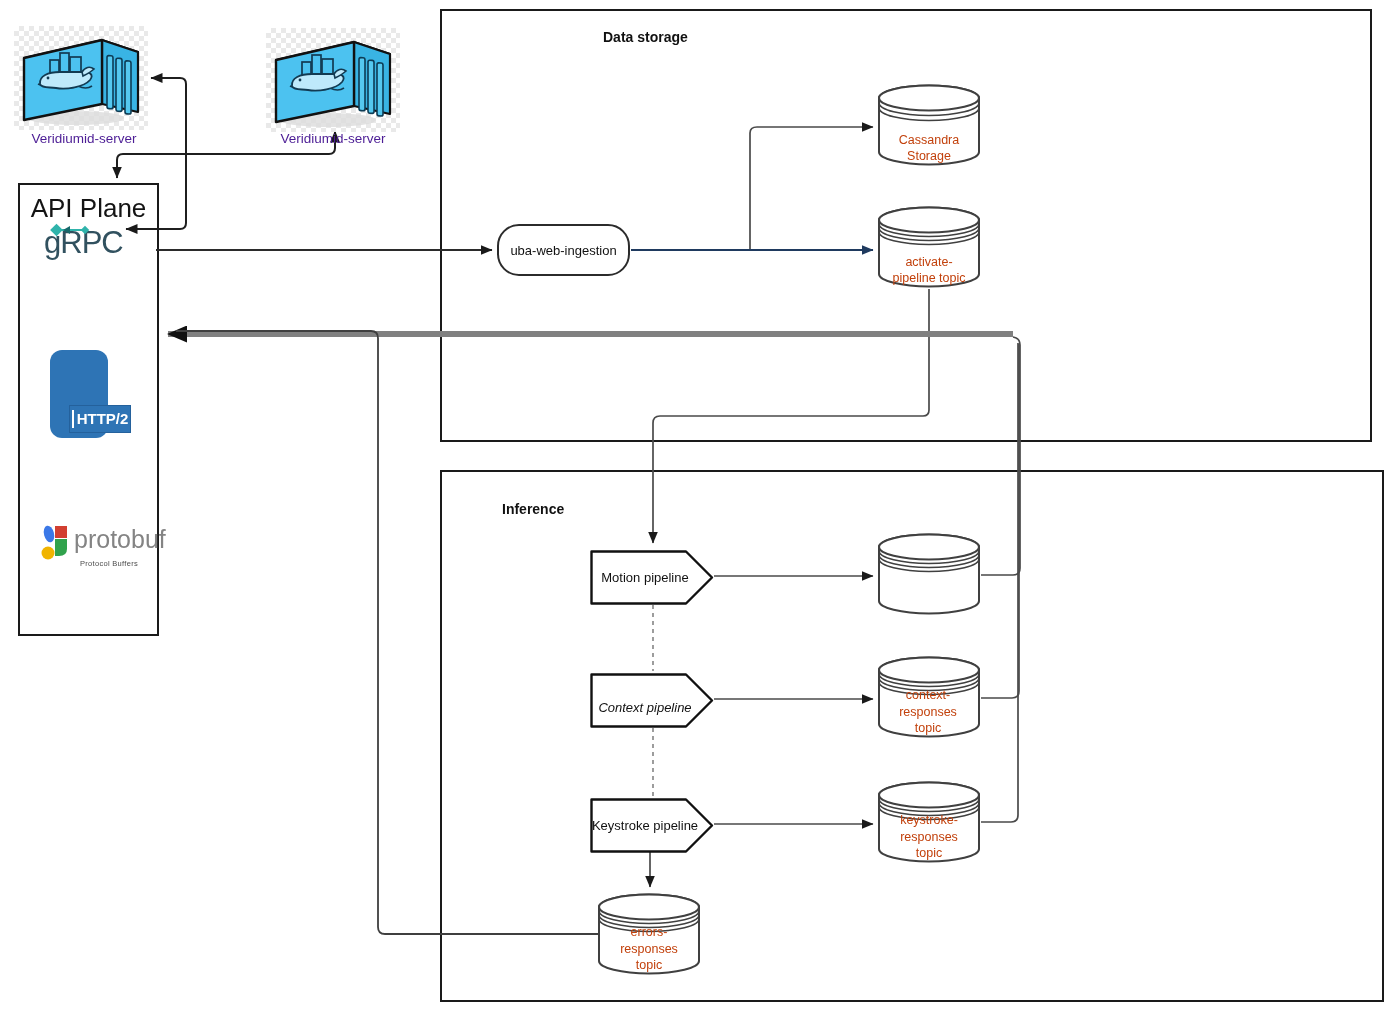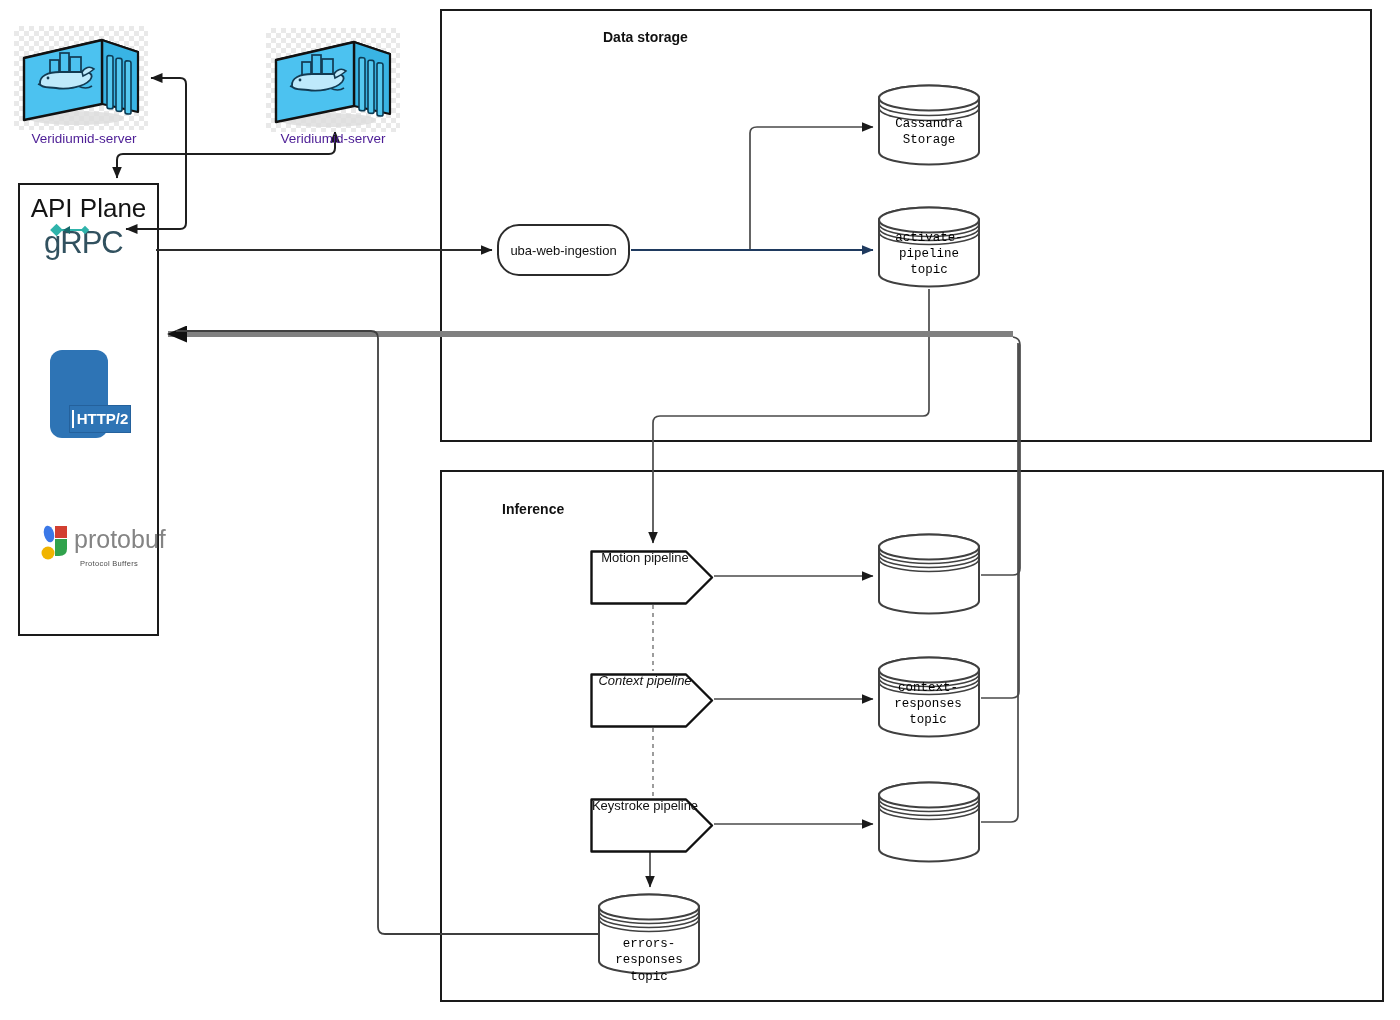--- a/index.html
+++ b/index.html
@@ -10,32 +10,32 @@
   
   .group-box{position:absolute;border:2px solid #1a1a1a;background:#ffffff;z-index:0;}
   .group-label{position:absolute;font-size:14px;font-weight:bold;color:#111;z-index:3;}
   
   #wires{position:absolute;left:0;top:0;z-index:1;}
   
   .node{position:absolute;z-index:2;}
   .node svg{position:absolute;left:0;top:0;}
   .cyl-label{
     position:absolute;left:0;right:0;top:16px;bottom:2px;
-    display:flex;align-items:center;justify-content:center;text-align:center;
-    font-size:12.5px;line-height:1.3;color:#000000;z-index:3;font-family:Liberation Mono, monospace;
+    display:flex;align-items:flex-end;justify-content:center;text-align:center;
+    font-size:12.5px;line-height:1.3;color:#c2410c;z-index:3;
   }
   .cyl-label>span{display:inline-block;}
   .rect-node{
     position:absolute;border:2px solid #2b2b2b;background:#fff;
     display:flex;align-items:center;justify-content:center;
     font-size:13px;color:#111;z-index:2;
   }
   .pipe-label{
     position:absolute;left:0;right:14px;top:0;bottom:0;
-    display:flex;justify-content:center;
+    display:flex;align-items:center;justify-content:center;
     font-size:13px;white-space:nowrap;color:#111;z-index:3;
   }
   
   #api-plane{position:absolute;left:18px;top:183px;width:137px;height:449px;
     border:2px solid #1a1a1a;background:#fff;z-index:0;}
   #api-plane-title{position:absolute;left:0;width:137px;top:8px;text-align:center;
     font-size:26px;color:#141414;letter-spacing:0px;}
   
   #grpc-logo{position:absolute;left:24px;top:16px;width:110px;height:56px;}
   #grpc-text{font-size:31px;color:#31515f;letter-spacing:-1px;}
@@ -263,20 +263,23 @@
   </div>
 
   <div class="node" style="left:878px;top:781px;width:102px;height:82px;">
     <svg width="102" height="82" viewBox="0 0 102 82">
       <path d="M1,14 a50,12.5 0 0 1 100,0 v54 a50,12.5 0 0 1 -100,0 z" fill="#fff" stroke="#404040" stroke-width="2"></path>
       <ellipse cx="51" cy="14" rx="50" ry="12.5" fill="#fff" stroke="#404040" stroke-width="2"></ellipse>
       <path d="M1,18 a50,12.5 0 0 0 100,0" fill="none" stroke="#404040" stroke-width="1.5"></path>
       <path d="M1,22 a50,12.5 0 0 0 100,0" fill="none" stroke="#404040" stroke-width="1.5"></path>
       <path d="M1,26 a50,12.5 0 0 0 100,0" fill="none" stroke="#404040" stroke-width="1.5"></path>
     </svg>
+    <div class="cyl-label">
+        <span style="width:76px;">keystroke-responses topic</span>
+      </div>
   </div>
 
   <div class="node" style="left:598px;top:893px;width:102px;height:82px;">
     <svg width="102" height="82" viewBox="0 0 102 82">
       <path d="M1,14 a50,12.5 0 0 1 100,0 v54 a50,12.5 0 0 1 -100,0 z" fill="#fff" stroke="#404040" stroke-width="2"></path>
       <ellipse cx="51" cy="14" rx="50" ry="12.5" fill="#fff" stroke="#404040" stroke-width="2"></ellipse>
       <path d="M1,18 a50,12.5 0 0 0 100,0" fill="none" stroke="#404040" stroke-width="1.5"></path>
       <path d="M1,22 a50,12.5 0 0 0 100,0" fill="none" stroke="#404040" stroke-width="1.5"></path>
       <path d="M1,26 a50,12.5 0 0 0 100,0" fill="none" stroke="#404040" stroke-width="1.5"></path>
     </svg>

